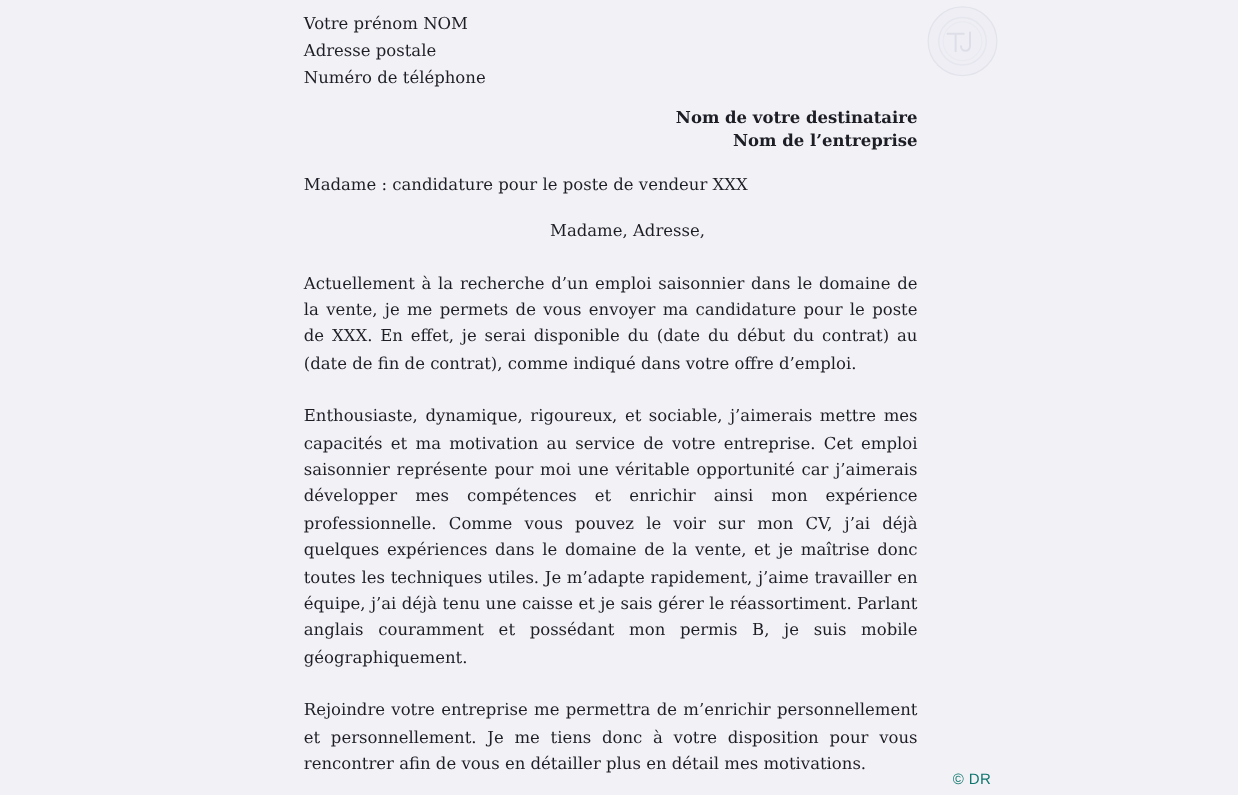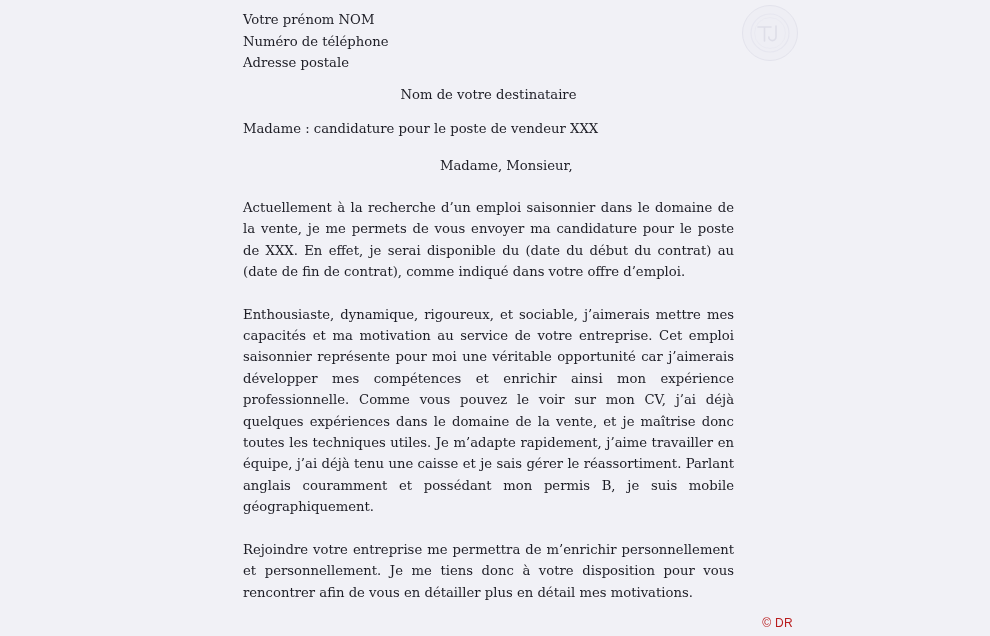--- a/index.html
+++ b/index.html
@@ -53,21 +53,22 @@
     font-size: 13.2px;
     line-height: 21.5px;
     text-align: left;
   }
   .sender div { white-space: nowrap; }
 
   .recipient {
     margin-top: 11px;
     font-size: 13.2px;
     line-height: 19.5px;
-    text-align: center;
+    text-align: right;
+    font-weight: bold;
   }
 
   .subject {
     margin-top: 15px;
     font-size: 13.2px;
     line-height: 19px;
     text-align: left;
   }
 
   .salutation {
@@ -87,21 +88,21 @@
     margin: 0 0 21px 0;
   }
   .para:last-child { margin-bottom: 0; }
 
   .credit {
     position: absolute;
     right: 197px;
     bottom: 6px;
     font-family: "Liberation Sans", sans-serif;
     font-size: 12px;
-    color: #b91c1c;
+    color: #0f766e;
     letter-spacing: 0.3px;
   }
 </style>
 </head>
 <body>
 
 <div class="page">
 
   <div class="watermark">
     <svg width="42" height="42" viewBox="0 0 42 42" aria-hidden="true">
@@ -109,31 +110,32 @@
       <circle cx="21" cy="21" r="15.5" fill="none" stroke="#e9e9f1" stroke-width="0.9"></circle>
       <path d="M9 15 H22 M15.5 15 V29" fill="none" stroke="#dedee8" stroke-width="1.6" stroke-linecap="round"></path>
       <path d="M27 14 V25 a3.6 3.6 0 0 1 -7.2 0" fill="none" stroke="#dedee8" stroke-width="1.6" stroke-linecap="round"></path>
     </svg>
   </div>
 
   <div class="letter">
 
     <div class="sender">
       <div>Votre prénom NOM</div>
+      <div>Adresse postale</div>
       <div>Numéro de téléphone</div>
-      <div>Adresse postale</div>
     </div>
 
     <div class="recipient">
       <div>Nom de votre destinataire</div>
+      <div>Nom de l’entreprise</div>
     </div>
 
     <div class="subject">Madame : candidature pour le poste de vendeur XXX</div>
 
-    <div class="salutation">Madame, Monsieur,</div>
+    <div class="salutation">Madame, Adresse,</div>
 
     <div class="body-paragraphs">
       <p class="para">Actuellement à la recherche d’un emploi saisonnier dans le domaine de la vente, je me permets de vous envoyer ma candidature pour le poste de XXX. En effet, je serai disponible du (date du début du contrat) au (date de fin de contrat), comme indiqué dans votre offre d’emploi.</p>
       <p class="para">Enthousiaste, dynamique, rigoureux, et sociable, j’aimerais mettre mes capacités et ma motivation au service de votre entreprise. Cet emploi saisonnier représente pour moi une véritable opportunité car j’aimerais développer mes compétences et enrichir ainsi mon expérience professionnelle. Comme vous pouvez le voir sur mon CV, j’ai déjà quelques expériences dans le domaine de la vente, et je maîtrise donc toutes les techniques utiles. Je m’adapte rapidement, j’aime travailler en équipe, j’ai déjà tenu une caisse et je sais gérer le réassortiment. Parlant anglais couramment et possédant mon permis B, je suis mobile géographiquement.</p>
       <p class="para">Rejoindre votre entreprise me permettra de m’enrichir personnellement et personnellement. Je me tiens donc à votre disposition pour vous rencontrer afin de vous en détailler plus en détail mes motivations.</p>
 
     </div>
 
   </div>
 

